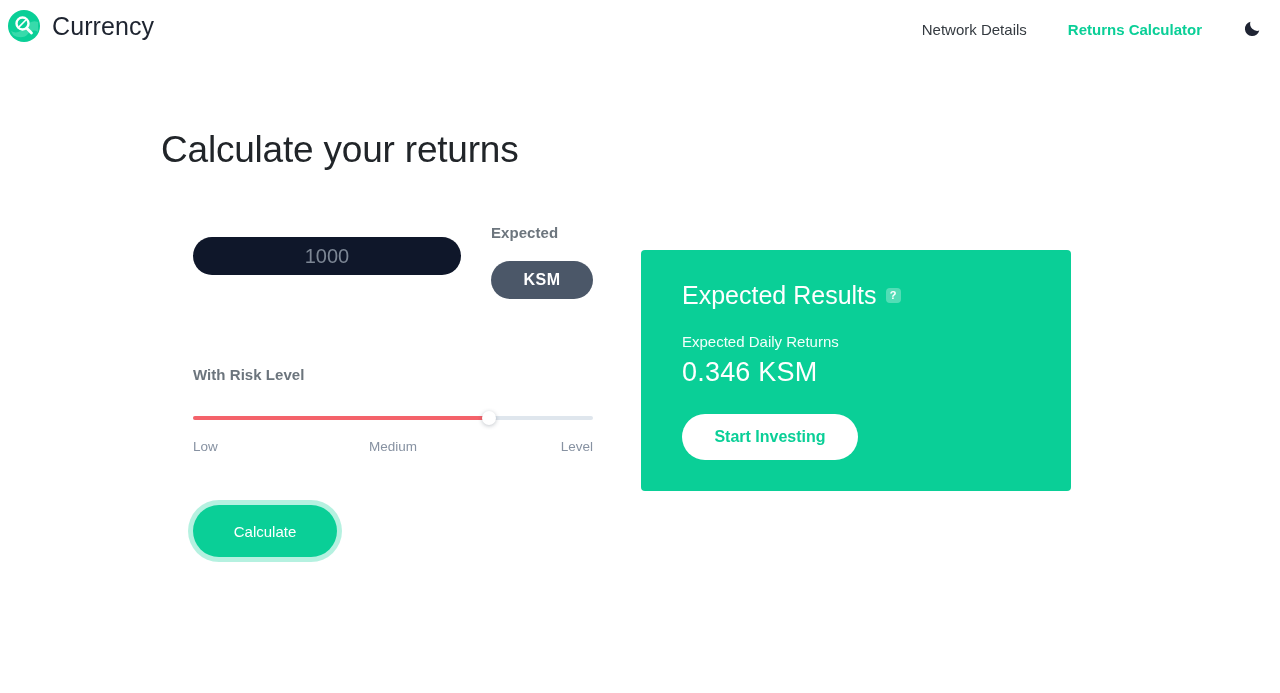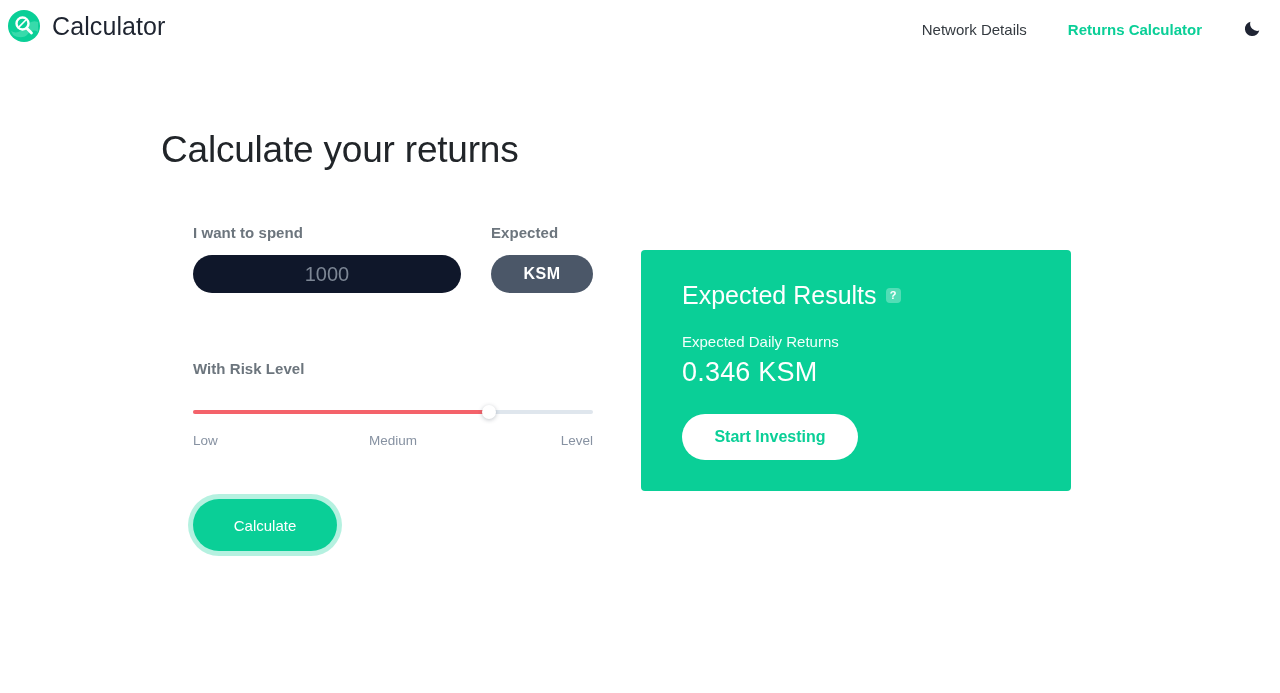--- a/index.html
+++ b/index.html
@@ -125,21 +125,21 @@
     border: none;
     background: #0f172a;
     color: #7c8694;
     font-family: "Liberation Sans", sans-serif;
     font-size: 20px;
     text-align: center;
     outline: none;
   }
 
   .currency-pill {
-    margin-top: 13px;
+    margin-top: 19px;
     width: 102px;
     height: 38px;
     border-radius: 19px;
     border: none;
     background: #4b5768;
     color: #ffffff;
     font-family: "Liberation Sans", sans-serif;
     font-size: 16px;
     font-weight: 700;
     cursor: pointer;
@@ -303,21 +303,21 @@
   <div class="brand">
     <span class="brand-logo">
       <svg width="32" height="32" viewBox="0 0 32 32" xmlns="http://www.w3.org/2000/svg">
         <circle cx="16" cy="16" r="16" fill="#0ACF97"></circle>
         <path d="M3 21 C8 24, 13 22, 17 17 C21 12, 25 10, 30 12 L30 22 C26 19, 22 21, 19 25 C16 28, 10 28, 5 25 Z" fill="#5ee3bb" opacity="0.55"></path>
         <circle cx="14.5" cy="13.5" r="6" fill="none" stroke="#ffffff" stroke-width="2.4"></circle>
         <line x1="18.8" y1="18.2" x2="23.5" y2="23" stroke="#ffffff" stroke-width="2.8" stroke-linecap="round"></line>
         <line x1="11.3" y1="16.6" x2="17.6" y2="10.3" stroke="#ffffff" stroke-width="1.6" stroke-linecap="round"></line>
       </svg>
     </span>
-    <span class="brand-name">Calculator</span>
+    <span class="brand-name">Currency</span>
   </div>
 
   <div class="nav">
     <a class="nav-link first">Network Details</a>
     <a class="nav-link active">Returns Calculator</a>
     <button class="theme-toggle">
       <span>
         <svg width="20" height="20" viewBox="0 0 20 20" xmlns="http://www.w3.org/2000/svg">
           <path d="M16.3 12.6A7.2 7.2 0 0 1 7.4 3.7 7.3 7.3 0 1 0 16.3 12.6Z" fill="#1f2433"></path>
         </svg>
@@ -327,21 +327,20 @@
 
 </div>
 
 <h1 class="page-title">Calculate your returns</h1>
 
 <div class="form-col">
 
   <div class="field-row">
 
     <div class="spend-group">
-      <div class="field-label">I want to spend</div>
       <input class="amount-input" type="text" value="1000" style="">
     </div>
 
     <div class="currency-group">
       <div class="field-label">Expected</div>
       <button class="currency-pill">KSM</button>
     </div>
 
   </div>
 

